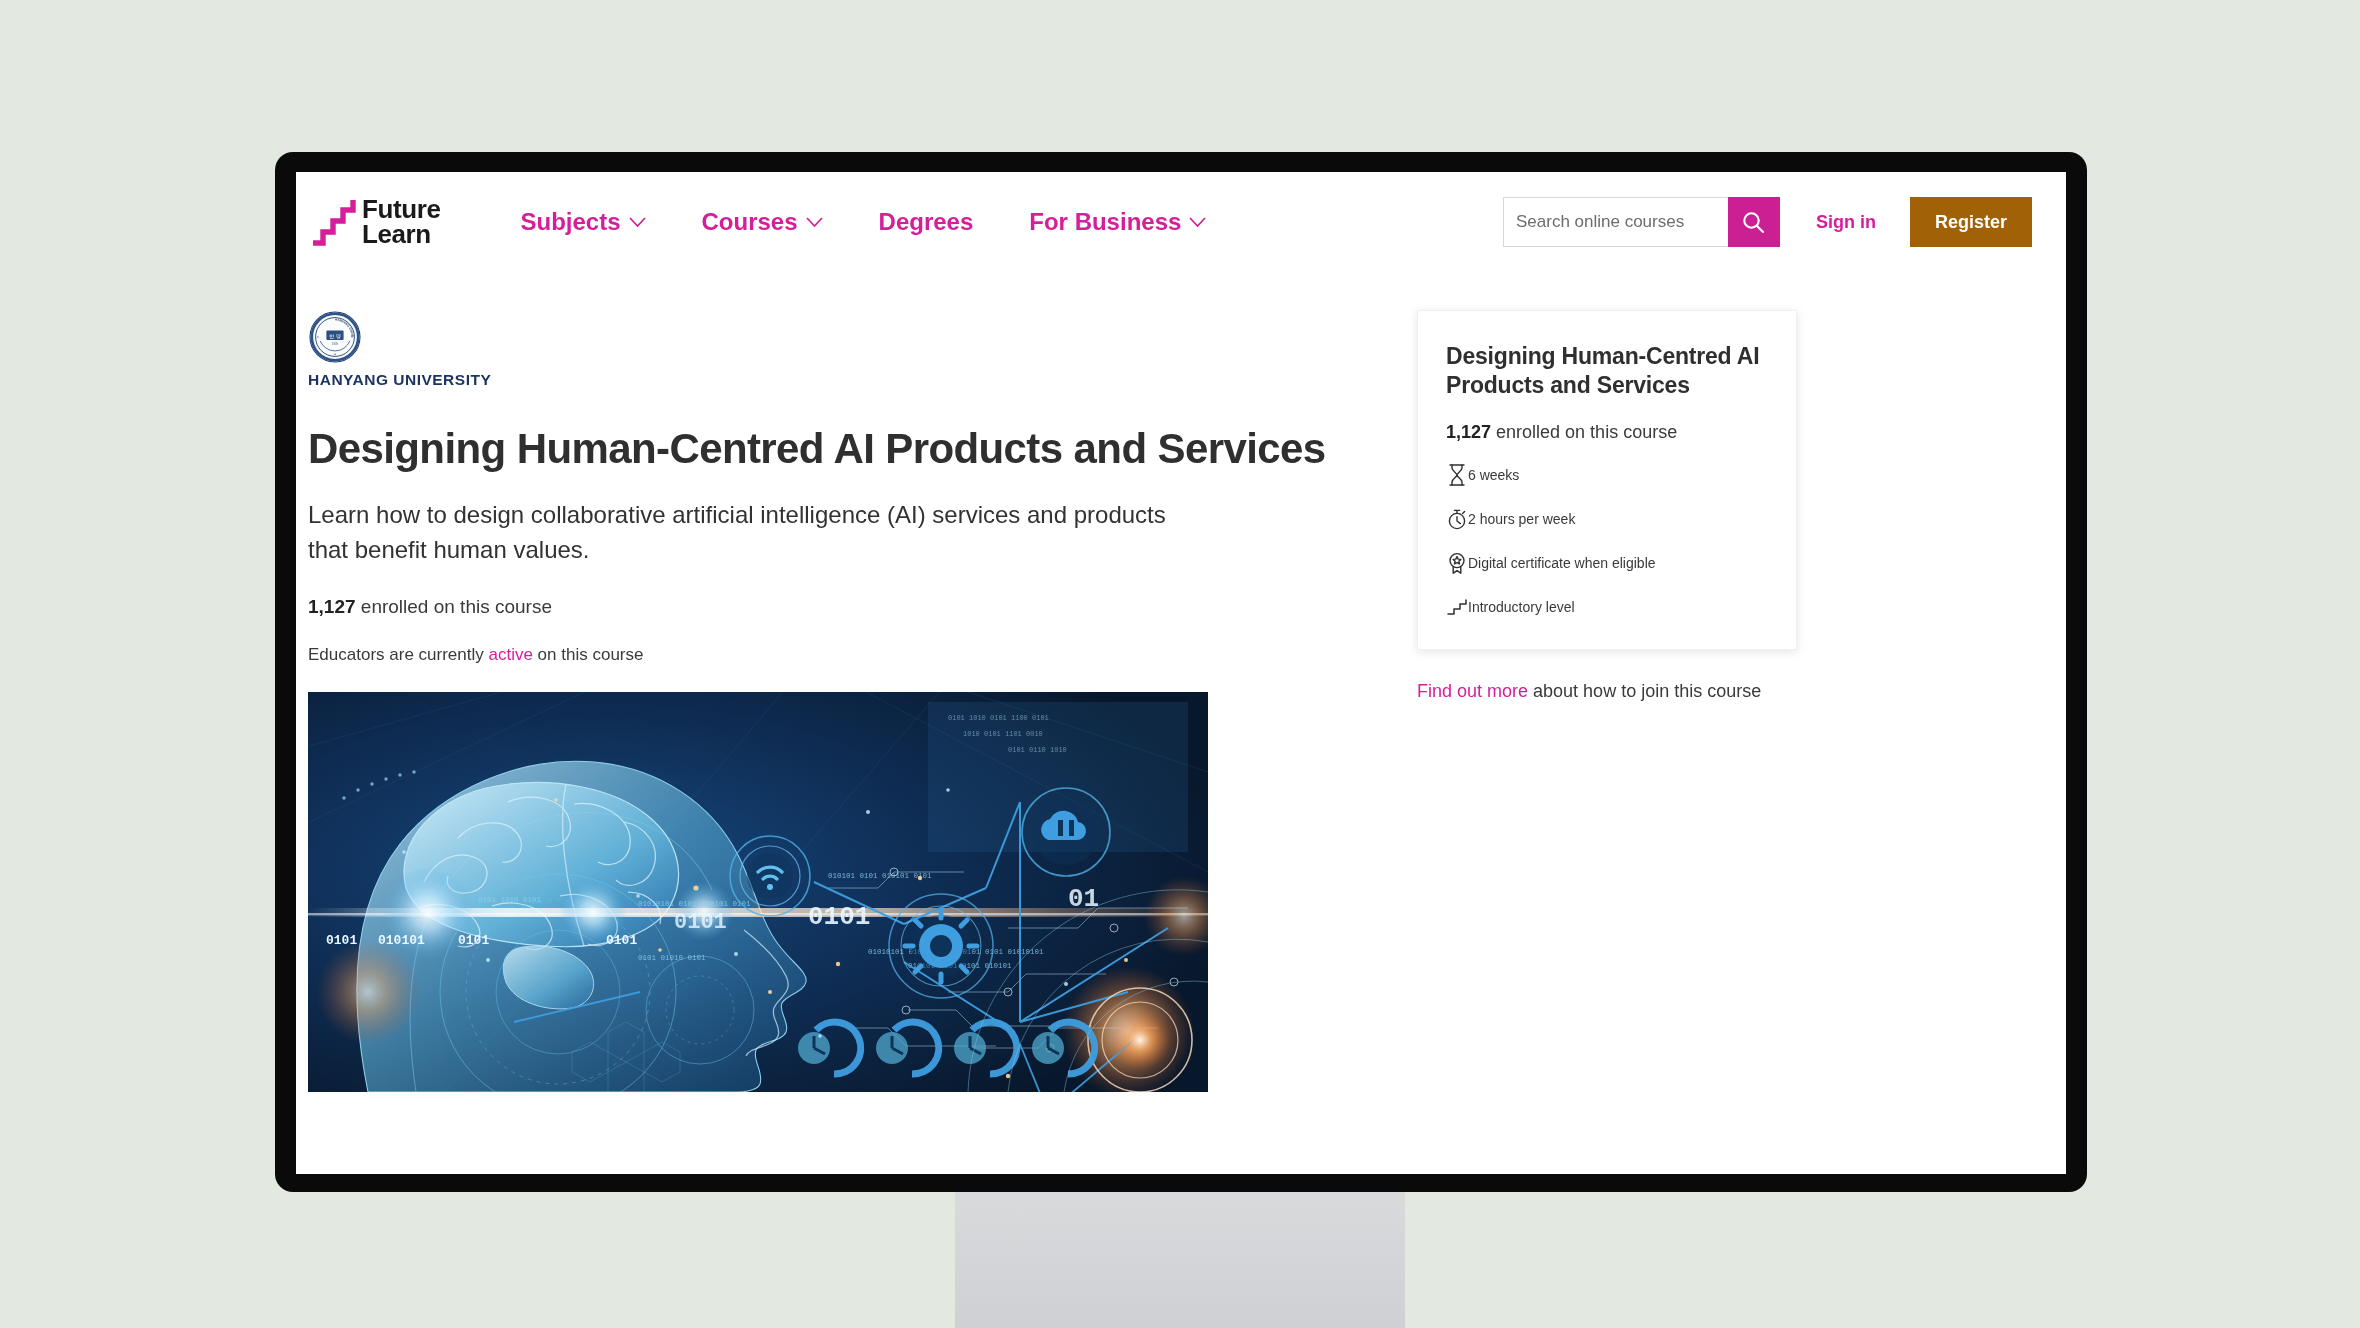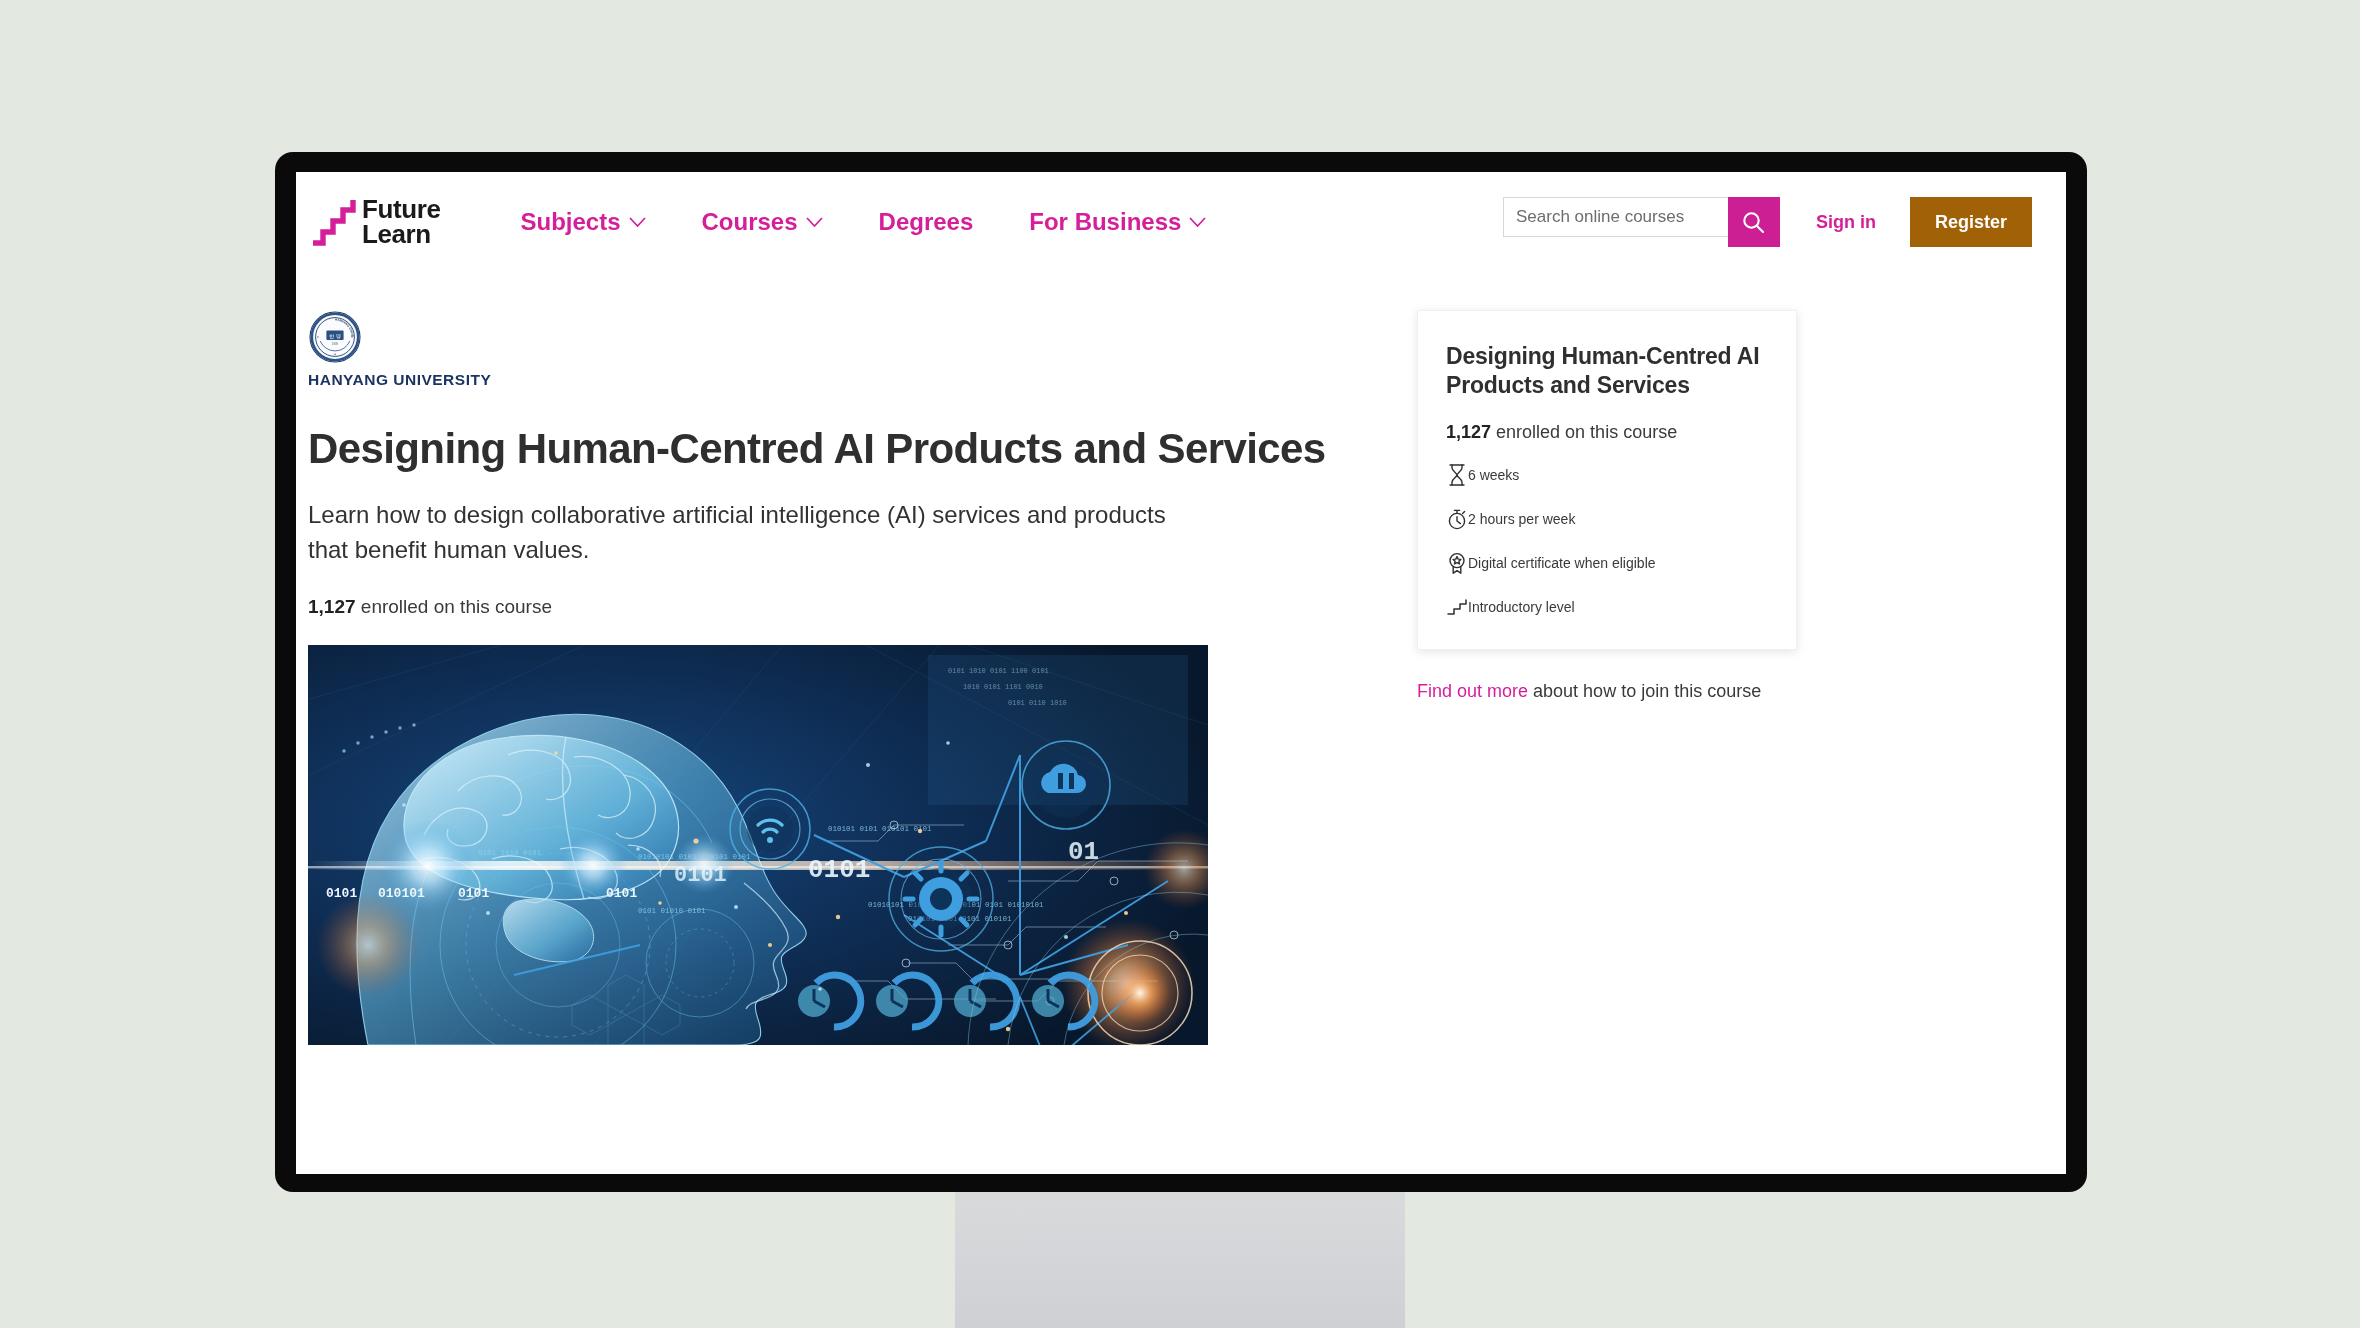--- a/index.html
+++ b/index.html
@@ -48,21 +48,21 @@
   .nav-item {
     display:flex; align-items:center; gap:8px;
     color:#d51e9a; font-weight:700; font-size:24px;
     padding:10px 28px; cursor:pointer; white-space:nowrap;
   }
   .chev { width:17px; height:10px; flex:none; display:block; }
 
   #header-right { margin-left:auto; display:flex; align-items:center; gap:0; }
   #search-wrap { display:flex; height:50px; }
   #search-input {
-    width:225px; height:40px;
+    width:225px; height:50px;
     border:1px solid #d7d7d7; border-right:none;
     padding:0 12px; font-size:17px; color:#3b3b3b;
     font-family:"Liberation Sans", sans-serif; outline:none;
     background:#fff;
   }
   #search-input::placeholder { color:#6d6d6d; }
   #search-button {
     width:52px; height:50px; border:none; cursor:pointer;
     background:#cb1f93; display:flex; align-items:center; justify-content:center;
   }
@@ -247,20 +247,23 @@
           </div>
 
           <h1 id="course-title">Designing Human-Centred AI Products and Services</h1>
 
           <p id="course-strapline">Learn how to design collaborative artificial intelligence (AI) services and products that benefit human values.</p>
 
           <p id="enrolled-main">
             <b>1,127</b><span> enrolled on this course</span>
           </p>
 
+          <p id="educator-status">
+            <span>Educators are currently </span><span class="active">active</span><span> on this course</span>
+          </p>
 
           <div id="hero">
             <svg viewBox="0 0 900 400">
               <defs>
                 <radialGradient id="bgGlow" cx="32%" cy="45%" r="72%">
                   <stop offset="0%" stop-color="#16487f"></stop>
                   <stop offset="55%" stop-color="#0e2c52"></stop>
                   <stop offset="100%" stop-color="#08182c"></stop>
                 </radialGradient>
                 <linearGradient id="headGrad" x1="0" y1="0" x2="1" y2="1">

